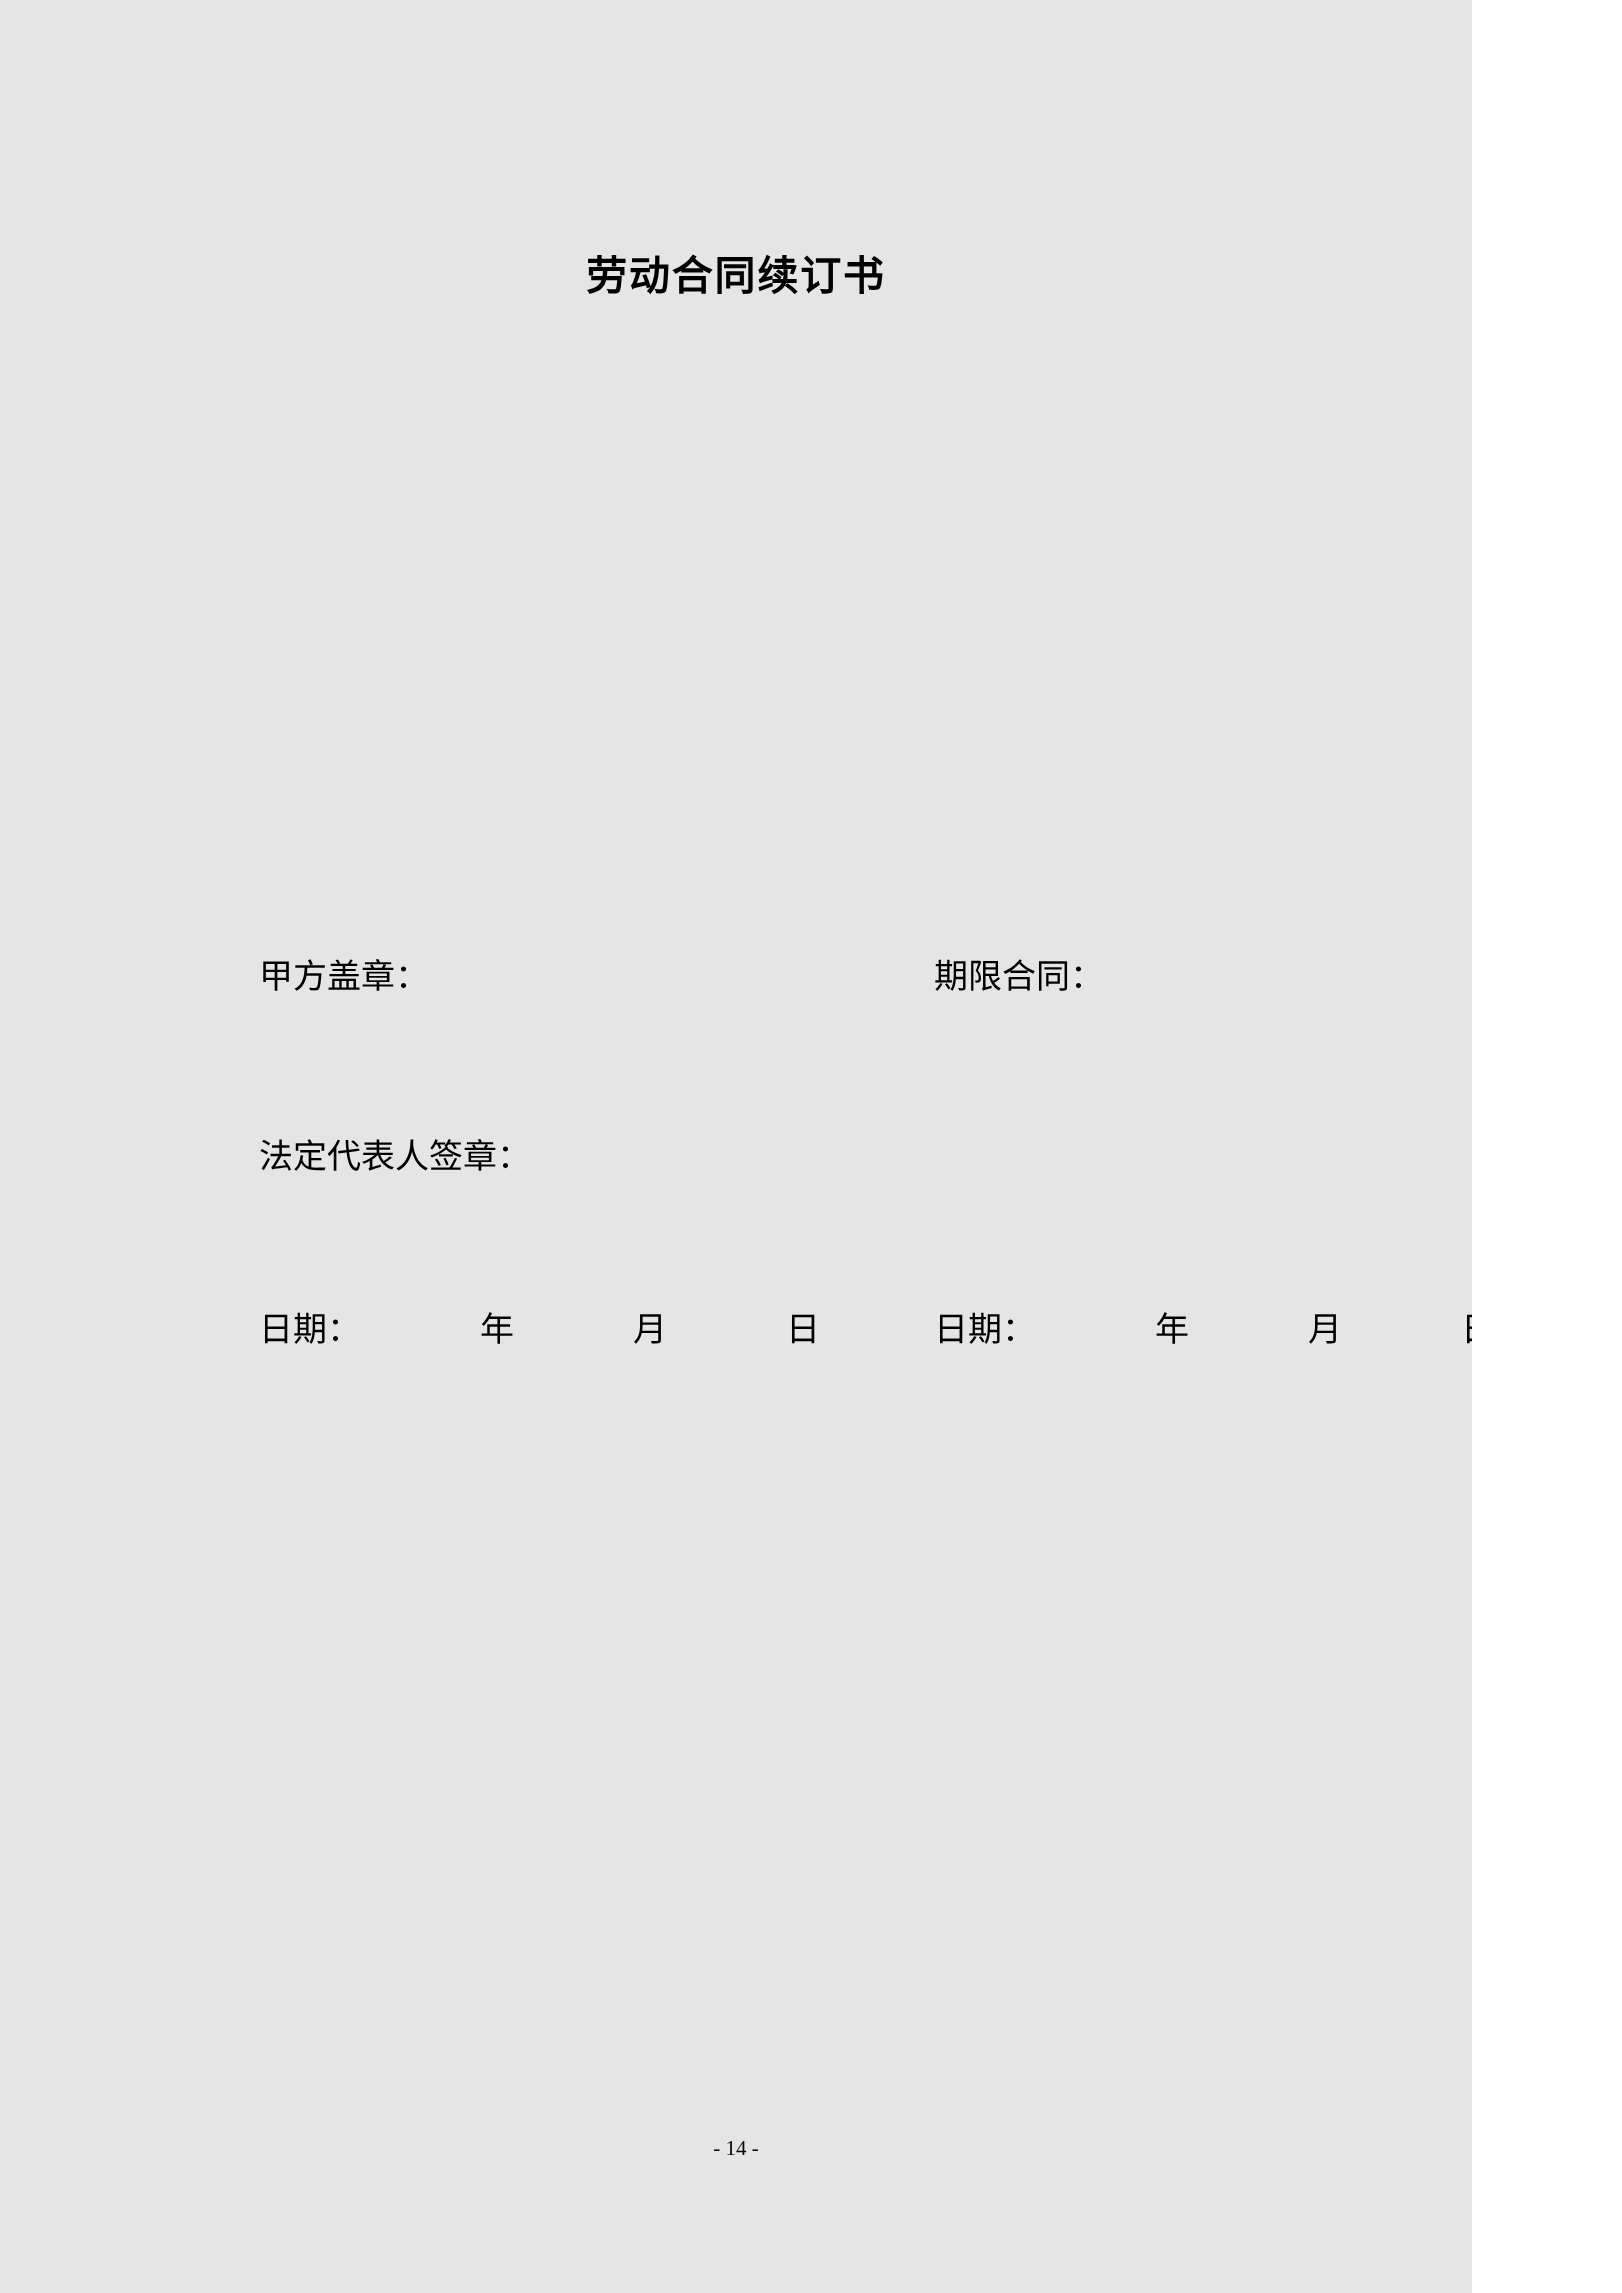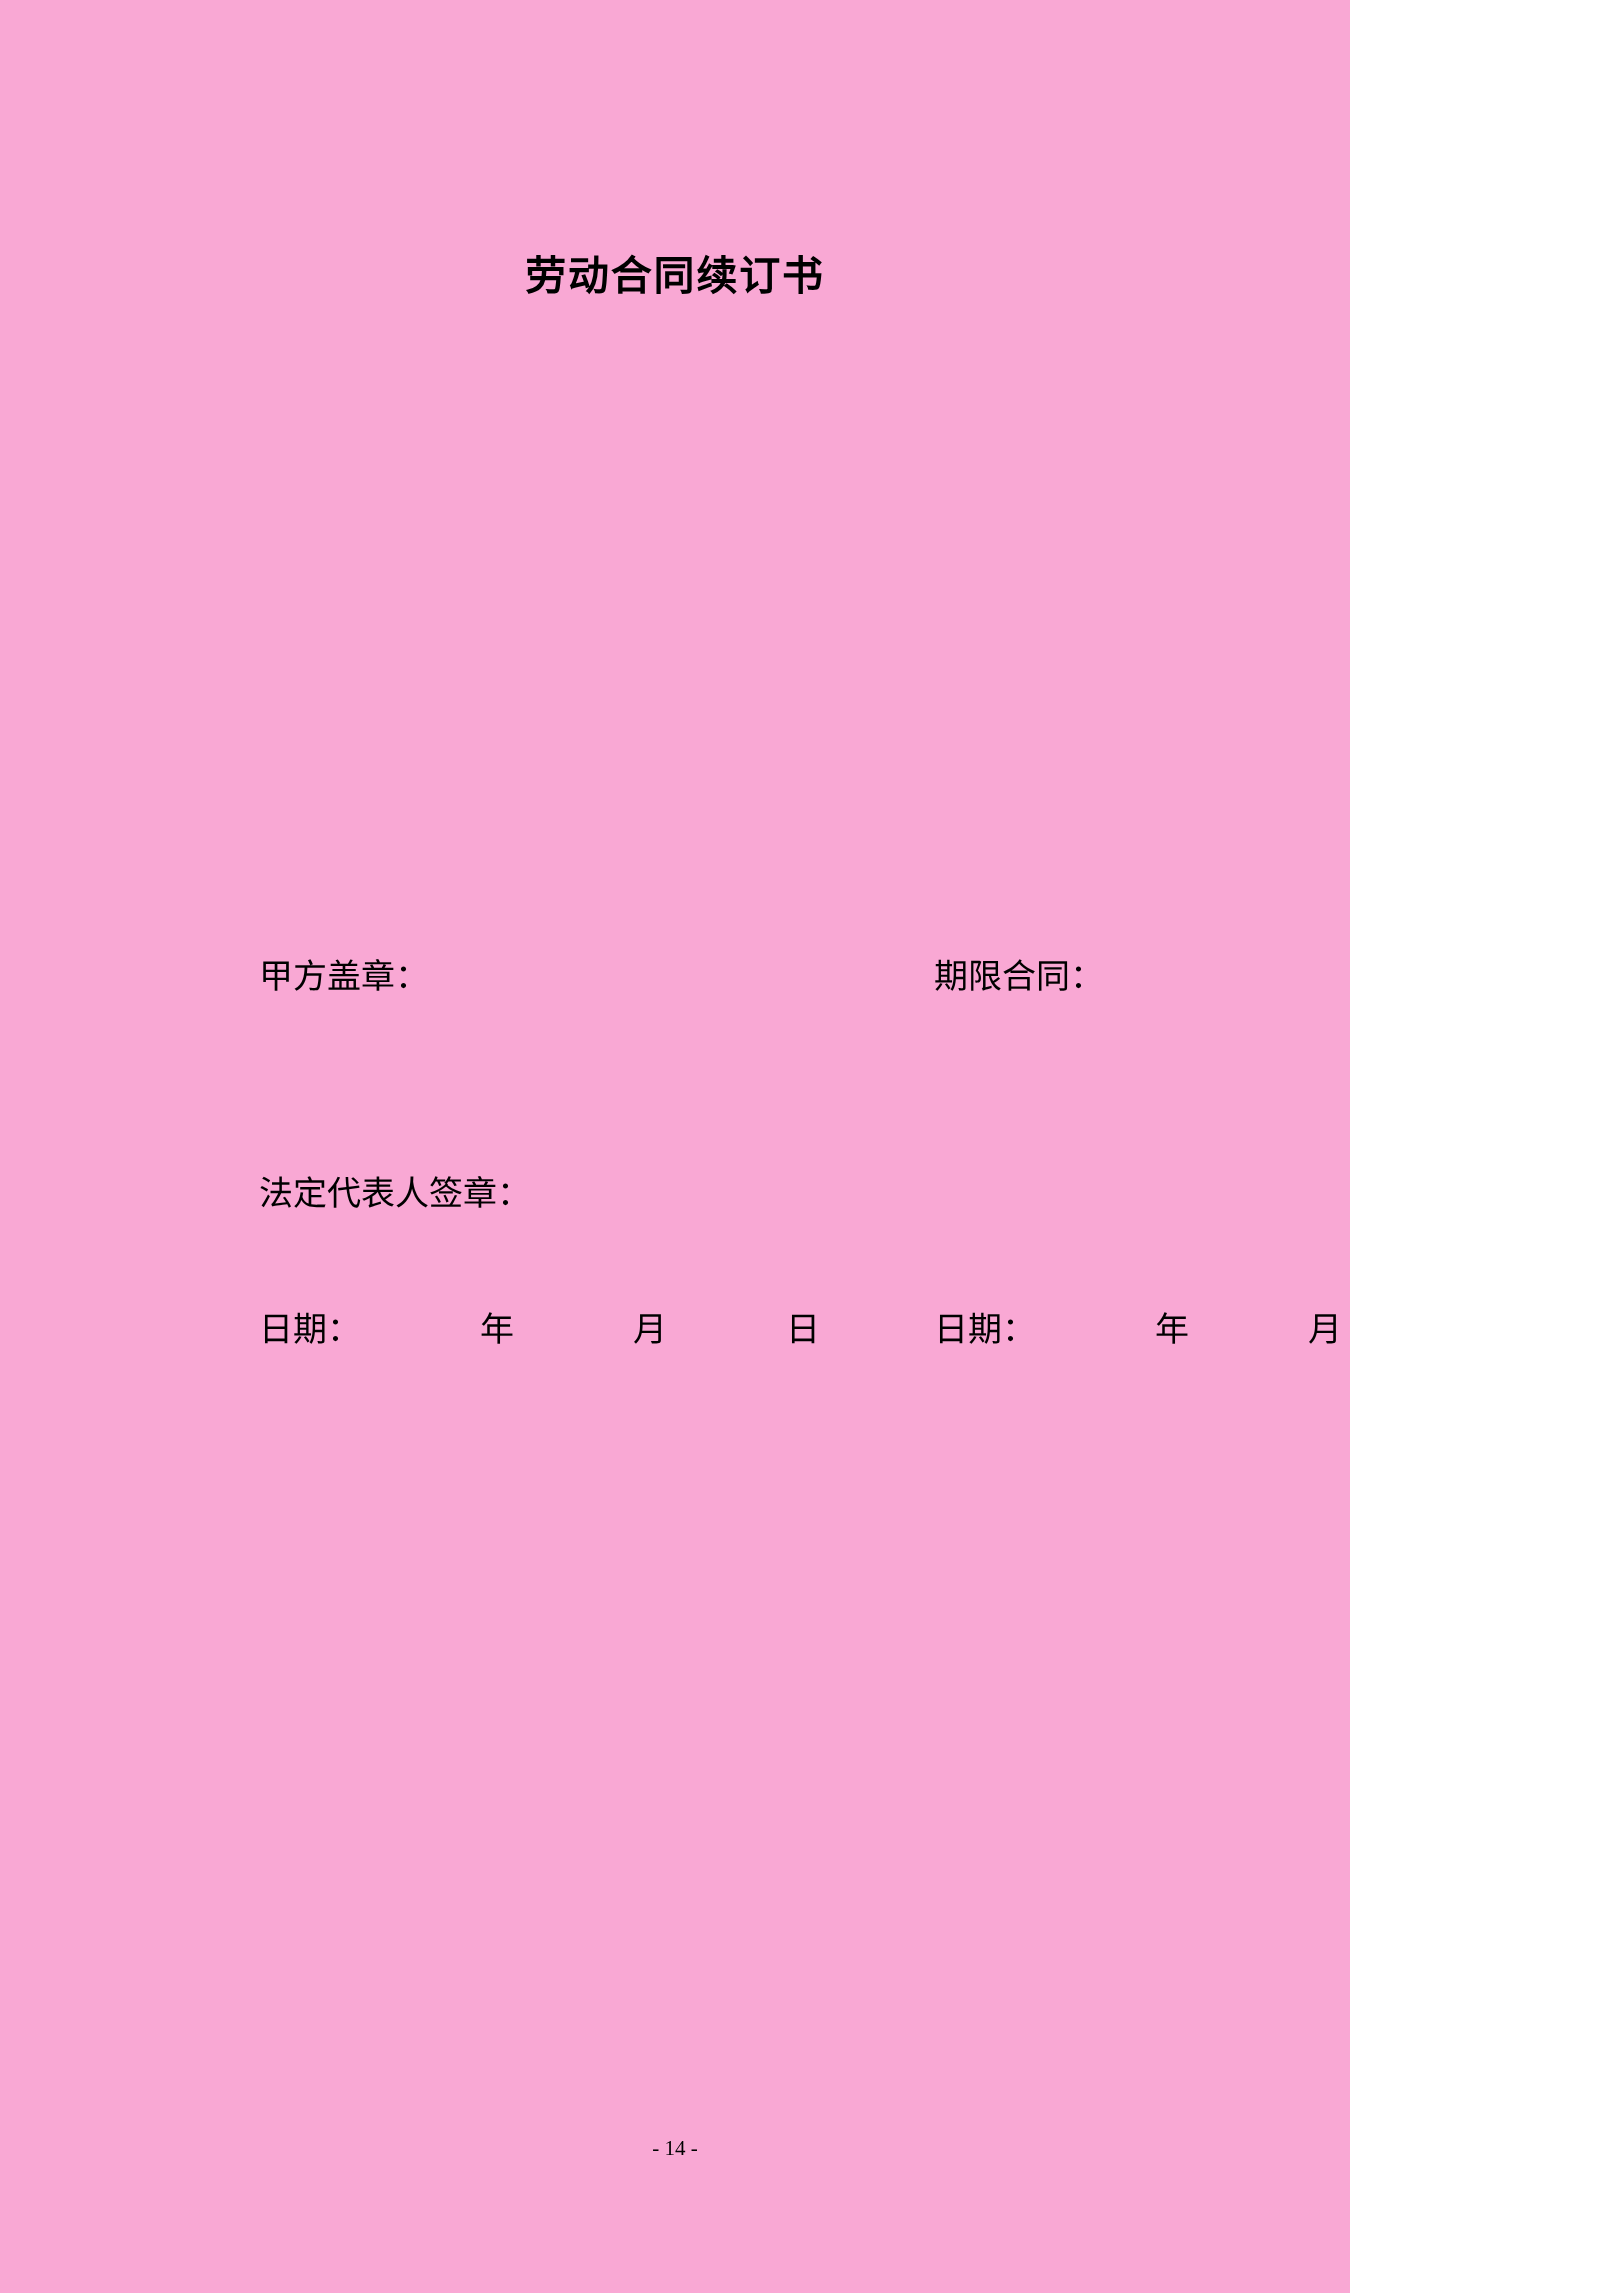--- a/index.html
+++ b/index.html
@@ -2,23 +2,23 @@
 <html lang="zh-CN" style="font-size:14.5px"><head>
 <meta charset="utf-8">
 <style>
   html, body {
     margin: 0;
     padding: 0;
     background: #ffffff;
   }
   .page {
     position: relative;
-    width: 1350px;
+    width: 1472px;
     height: 2294px;
-    background: #f9a8d4;
+    background: #e5e5e5;
     color: #000000;
     font-family: "Liberation Serif", "DejaVu Serif", serif;
     overflow: hidden;
   }
   .doc-title {
     position: absolute;
     top: 256px;
     left: 0;
     width: 100%;
     text-align: center;
@@ -44,21 +44,21 @@
   }
   .label-row {
     position: absolute;
     font-size: 34px;
     line-height: 1.25;
     white-space: nowrap;
   }
   .col-left  { left: 259px; }
   .col-right { left: 934px; }
   .row-seal  { top: 956px; }
-  .row-legal { top: 1173px; }
+  .row-legal { top: 1136px; }
   .row-date  { top: 1309px; }
   .date-row {
     display: flex;
     gap: 119px;
   }
   .page-number {
     position: absolute;
     top: 2138px;
     left: 0;
     width: 100%;

